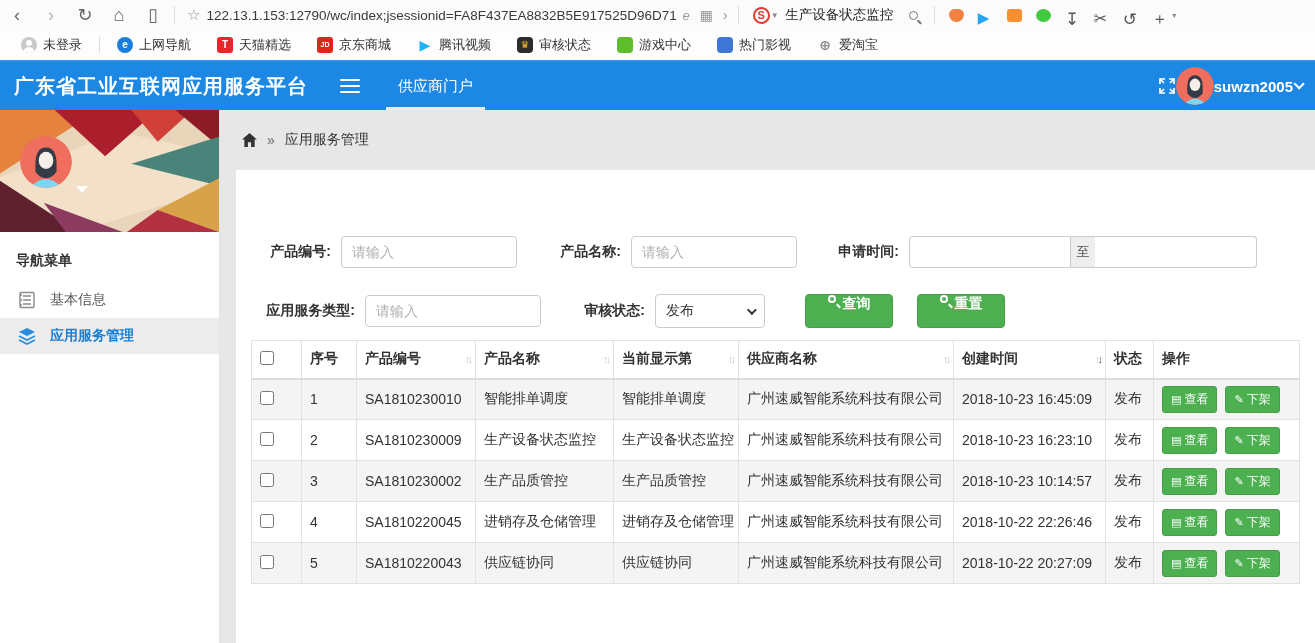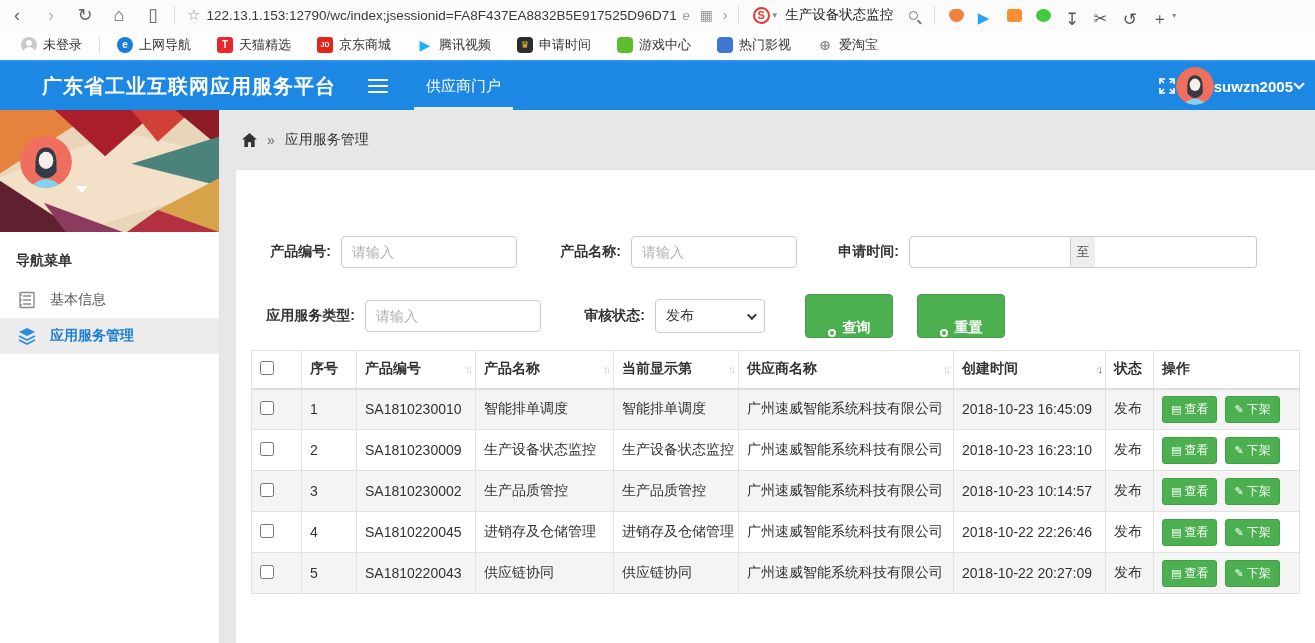--- a/index.html
+++ b/index.html
@@ -31,21 +31,21 @@
   .bookmarks { height:32px; background:#fdfdfd; border-bottom:2px solid #2f8ef2; display:flex; align-items:center; font-size:13px; color:#333; padding-left:8px; }
   .bm { display:flex; align-items:center; gap:6px; padding:0 13px; cursor:pointer; height:100%; }
   .bm-icon { width:16px; height:16px; display:flex; align-items:center; justify-content:center;
     font-size:10px; font-weight:bold; line-height:16px; }
   .bm-sep { width:1px; height:16px; background:#ddd; margin:0 4px; }
   .login-ava { width:16px; height:16px; border-radius:50%; background:#c9c9c9; position:relative; overflow:hidden; }
   .login-ava::before { content:""; position:absolute; width:6px; height:6px; border-radius:50%; background:#fff; left:5px; top:3px; }
   .login-ava::after { content:""; position:absolute; width:12px; height:7px; border-radius:6px 6px 0 0; background:#fff; left:2px; top:10px; }
 
   
-  .appbar { height:48px; background:#1d87e4; display:flex; align-items:center; color:#fff;padding-left:28px; }
+  .appbar { height:48px; background:#1d87e4; display:flex; align-items:center; color:#fff; }
   .app-title { font-size:20px; font-weight:bold; padding:0 16px 0 14px; letter-spacing:1px; }
   .hamburger { width:20px; margin-left:16px; cursor:pointer; }
   .hamburger span { display:block; height:2px; background:#fff; margin:4px 0; border-radius:1px; }
   .portal-tab { margin-left:26px; height:48px; display:flex; align-items:center; padding:0 12px;
     font-size:15px; position:relative; cursor:pointer; }
   .portal-tab::after { content:""; position:absolute; left:0; right:0; bottom:0; height:3px; background:#e8ecef; }
   .appbar-right { margin-left:auto; display:flex; align-items:center; padding-right:14px; }
   .expand { cursor:pointer; display:flex; }
   .avatar { width:38px; height:38px; border-radius:50%; overflow:hidden; flex:0 0 auto; cursor:pointer; }
   .username { font-weight:bold; font-size:15px; cursor:pointer; }
@@ -90,22 +90,22 @@
   .f-input::placeholder { color:#b0b0b0; }
   .date-group { display:flex; align-items:stretch; }
   .date-input { width:162px; border-radius:4px 0 0 4px; }
   .date-input2 { width:162px; border-radius:0 4px 4px 0; border-left:none; }
   .date-to { width:24px; background:#eee; border-top:1px solid #ccc; border-bottom:1px solid #ccc;
     display:flex; align-items:center; justify-content:center; font-size:13px; color:#555; }
   .f-select { height:34px; border:1px solid #ccc; border-radius:4px; display:flex; align-items:center;
     justify-content:space-between; padding:0 10px; cursor:pointer; background:#fff; }
   .sel-caret { width:7px; height:7px; border-right:2px solid #333; border-bottom:2px solid #333;
     transform:rotate(45deg) translateY(-2px); }
-  .btn-green { height:44px; min-width:88px; background:#4cb050; border:1px solid #43a047; border-radius:4px;
-    color:#fff; font-size:14px; font-weight:bold; display:flex; align-items:flex-end; justify-content:center;
+  .btn-green { height:34px; min-width:88px; background:#4cb050; border:1px solid #43a047; border-radius:4px;
+    color:#fff; font-size:14px; font-weight:bold; display:flex; align-items:flex-start; justify-content:center;
     gap:7px; cursor:pointer; font-family:inherit; }
   .btn-lens { width:8px; height:8px; border:2px solid #fff; border-radius:50%; position:relative; display:inline-block; }
   .btn-lens::after { content:""; position:absolute; width:5px; height:2px; background:#fff; transform:rotate(45deg); left:6px; top:8px; }
 
   
   table { width:100%; border-collapse:collapse; font-size:14px; color:#333; table-layout:fixed; }
   th,td { border:1px solid #e2e2e2; padding:0 8px; overflow:hidden; white-space:nowrap; }
   thead th { height:38px; text-align:left; font-weight:bold; position:relative; background:#fff; border-bottom:2px solid #ddd; }
   tbody td { height:41px; }
   tbody tr:nth-child(odd) { background:#f4f4f4; }
@@ -217,21 +217,21 @@
       <span>京东商城</span>
     </div>
 
     <div class="bm">
       <span class="bm-icon" style="color: rgb(28, 178, 245); font-size: 14px;">▶</span>
       <span>腾讯视频</span>
     </div>
 
     <div class="bm">
       <span class="bm-icon" style="background: rgb(46, 44, 43); color: rgb(240, 180, 49); border-radius: 4px;">♛</span>
-      <span>申请时间</span>
+      <span>审核状态</span>
     </div>
 
     <div class="bm">
       <span class="bm-icon" style="background: rgb(94, 189, 44); border-radius: 4px;"></span>
       <span>游戏中心</span>
     </div>
 
     <div class="bm">
       <span class="bm-icon" style="background: rgb(62, 120, 211); border-radius: 4px;"></span>
       <span>热门影视</span>

